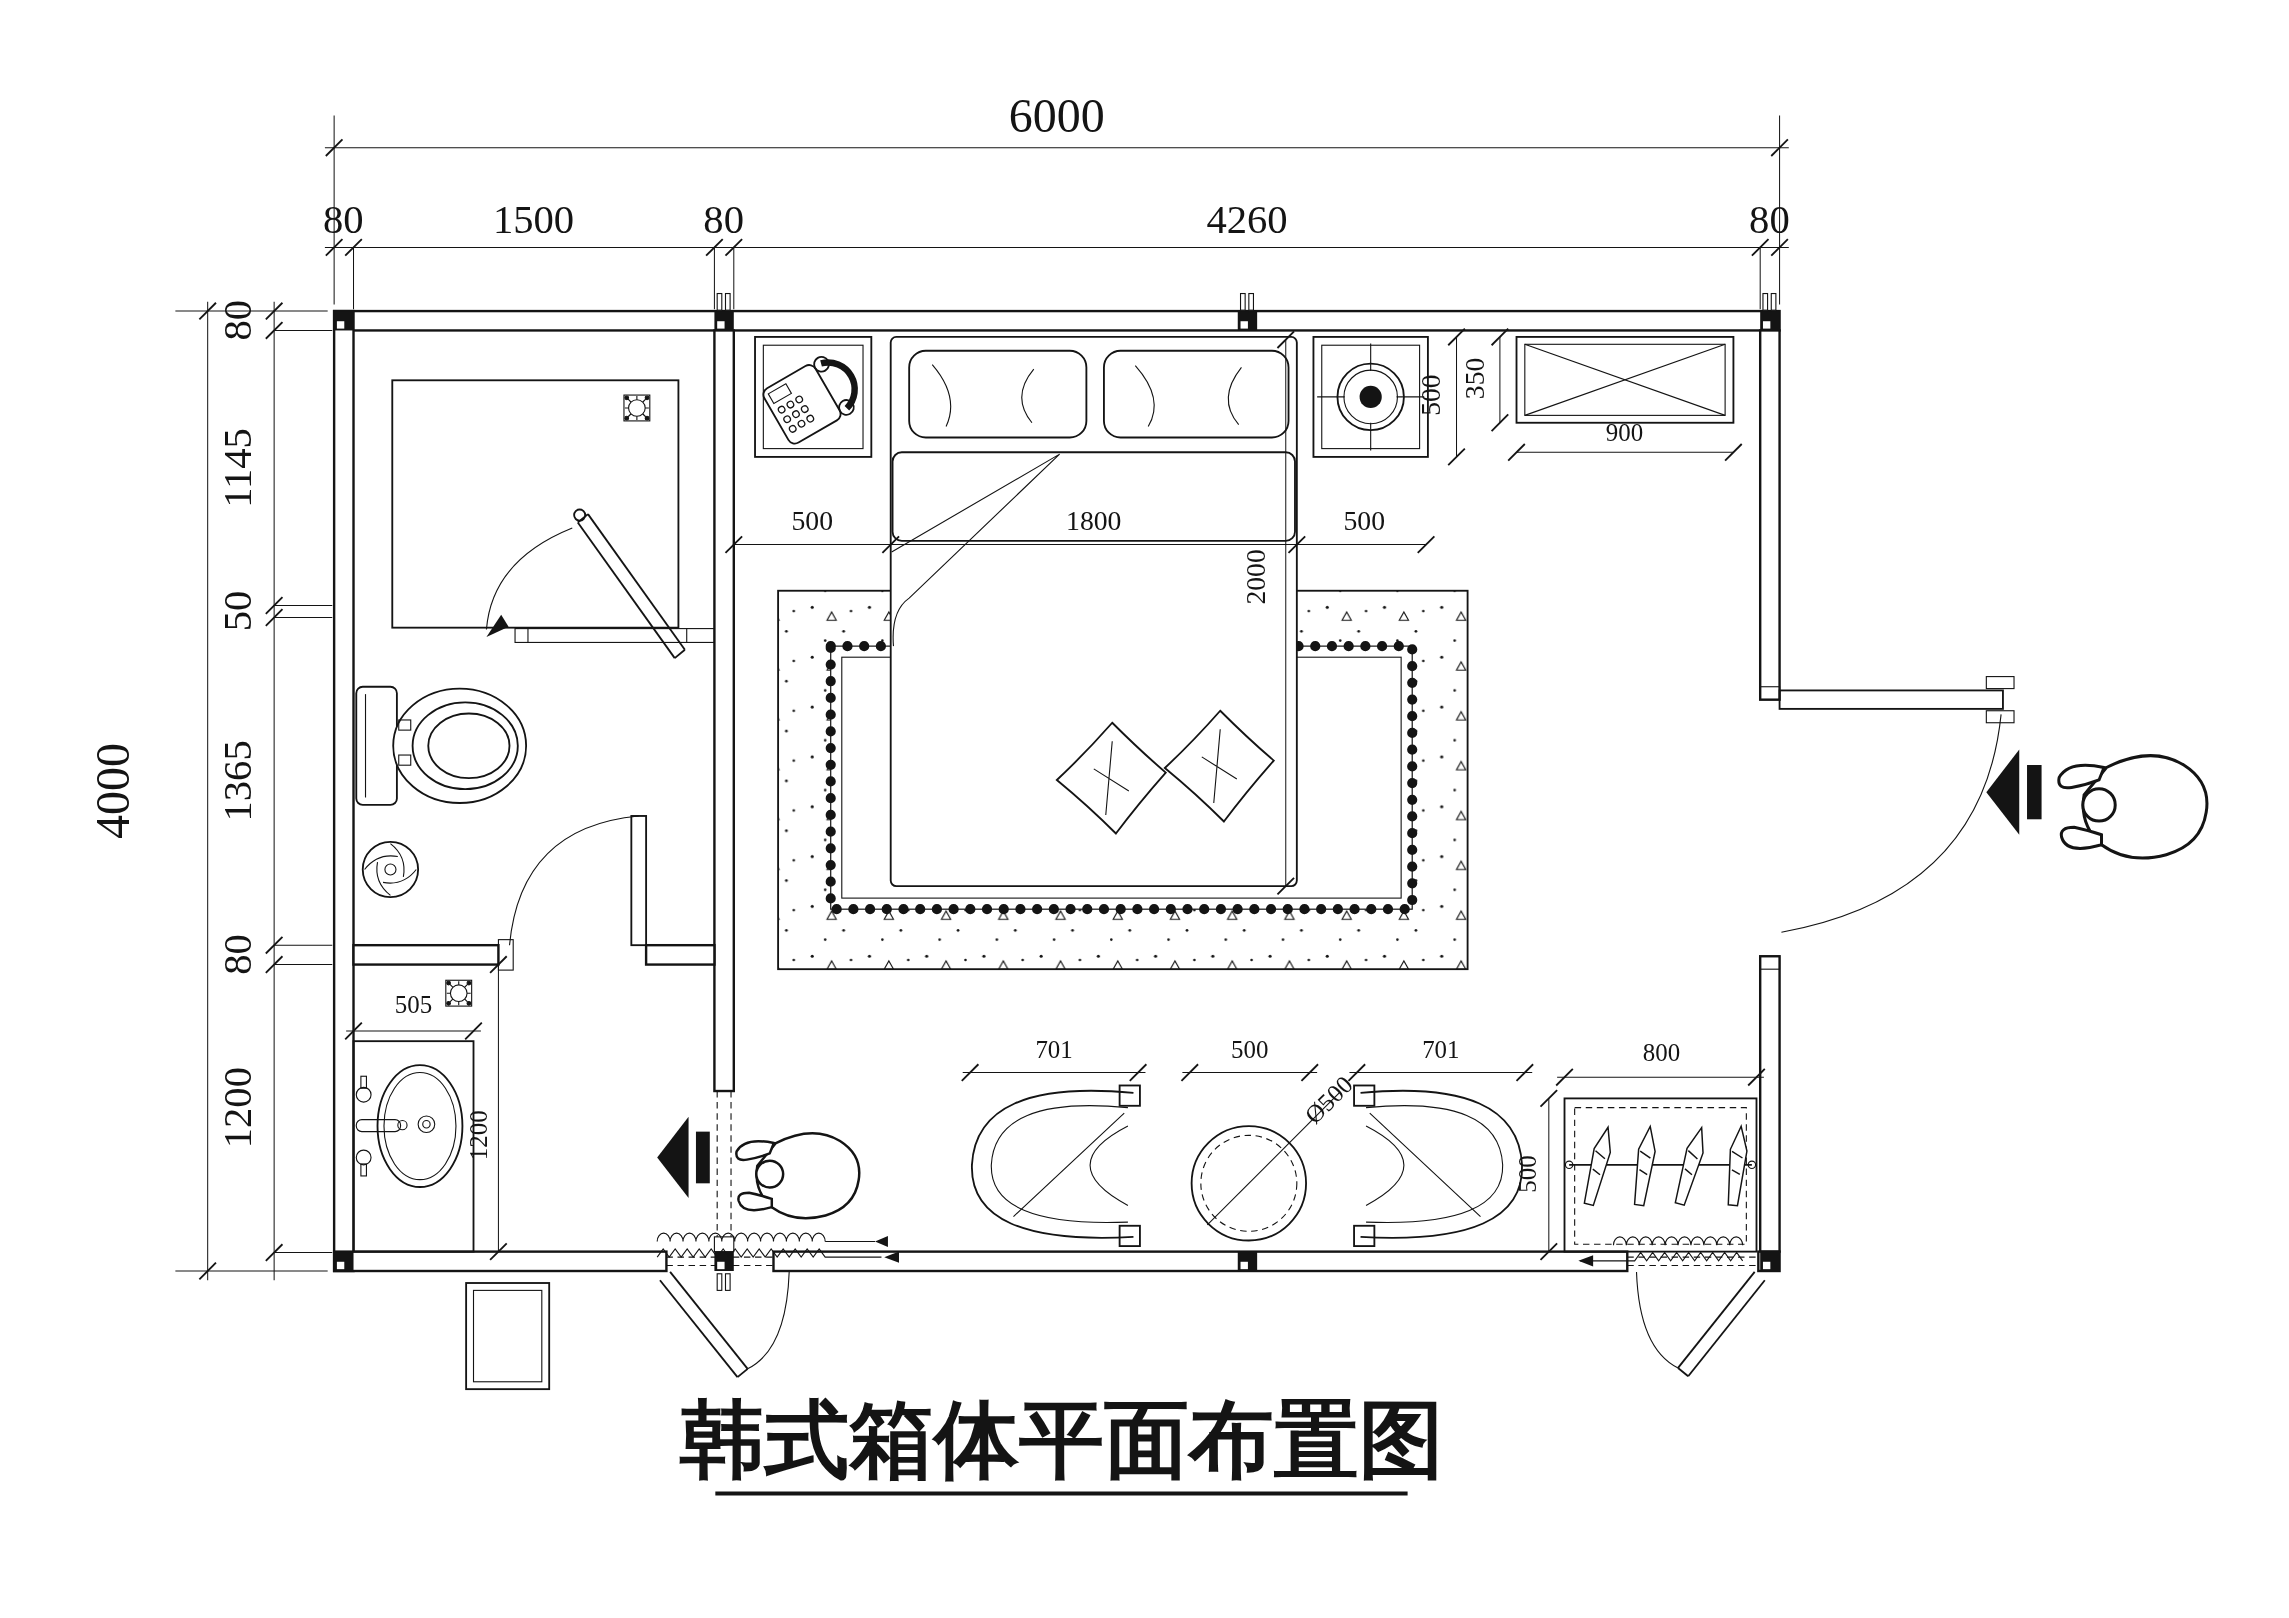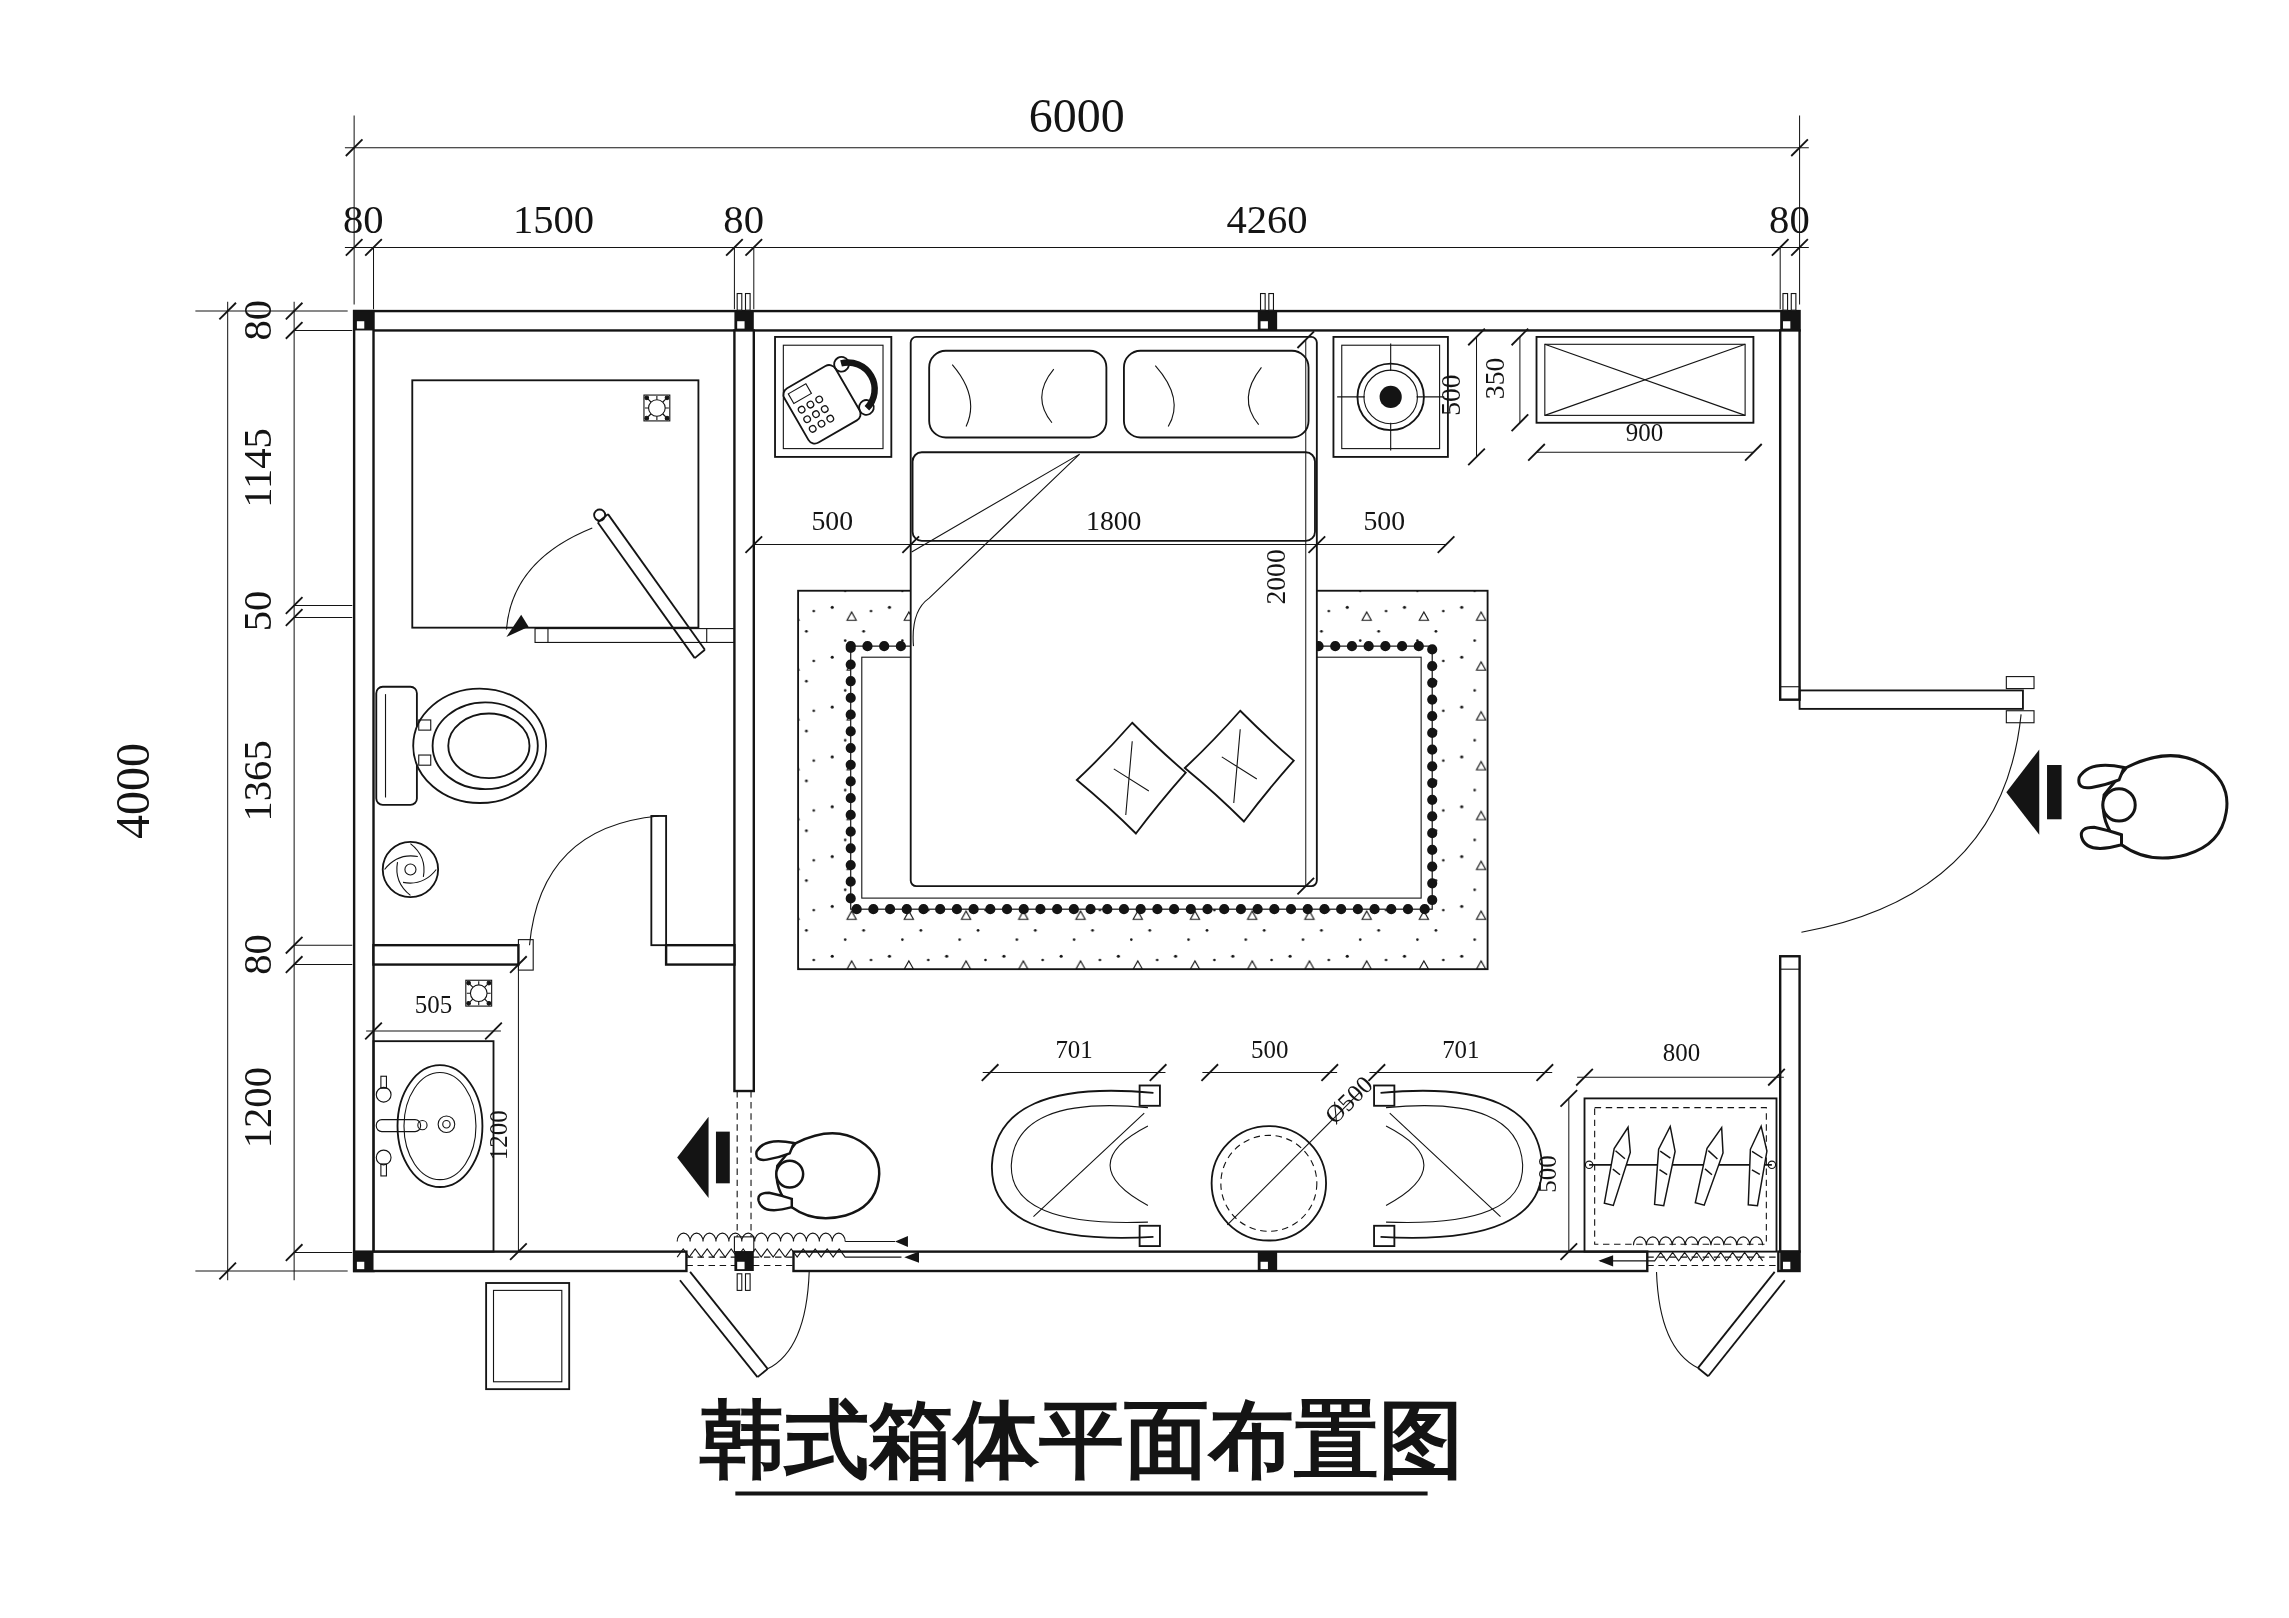--- a/index.html
+++ b/index.html
@@ -1,16 +1,16 @@
 <!DOCTYPE html>
 <html style="font-size:14.8px"><head>
 <meta charset="utf-8">
 <style>
   html,body{margin:0;padding:0;background:#fff;}
-  .stage{width:2024px;height:1619px;position:relative;background:#fff;padding-left:20px;}
+  .stage{width:2024px;height:1619px;position:relative;background:#fff;}
   svg{display:block;}
   .wall{fill:#fff;stroke:#141414;stroke-width:2.6;}
   .f{fill:#fff;stroke:#141414;stroke-width:2;}
   .fn{fill:none;stroke:#141414;stroke-width:2;}
   .thin{fill:none;stroke:#141414;stroke-width:1.2;}
   .dim{fill:none;stroke:#141414;stroke-width:1.1;}
   .dash{stroke-dasharray:7 5;}
   .dots{fill:none;stroke:#141414;stroke-width:11;stroke-linecap:round;stroke-dasharray:0.1 18;}
   .blk{fill:#141414;stroke:none;}
   text{fill:#141414;font-family:"Liberation Serif","DejaVu Serif",serif;}

